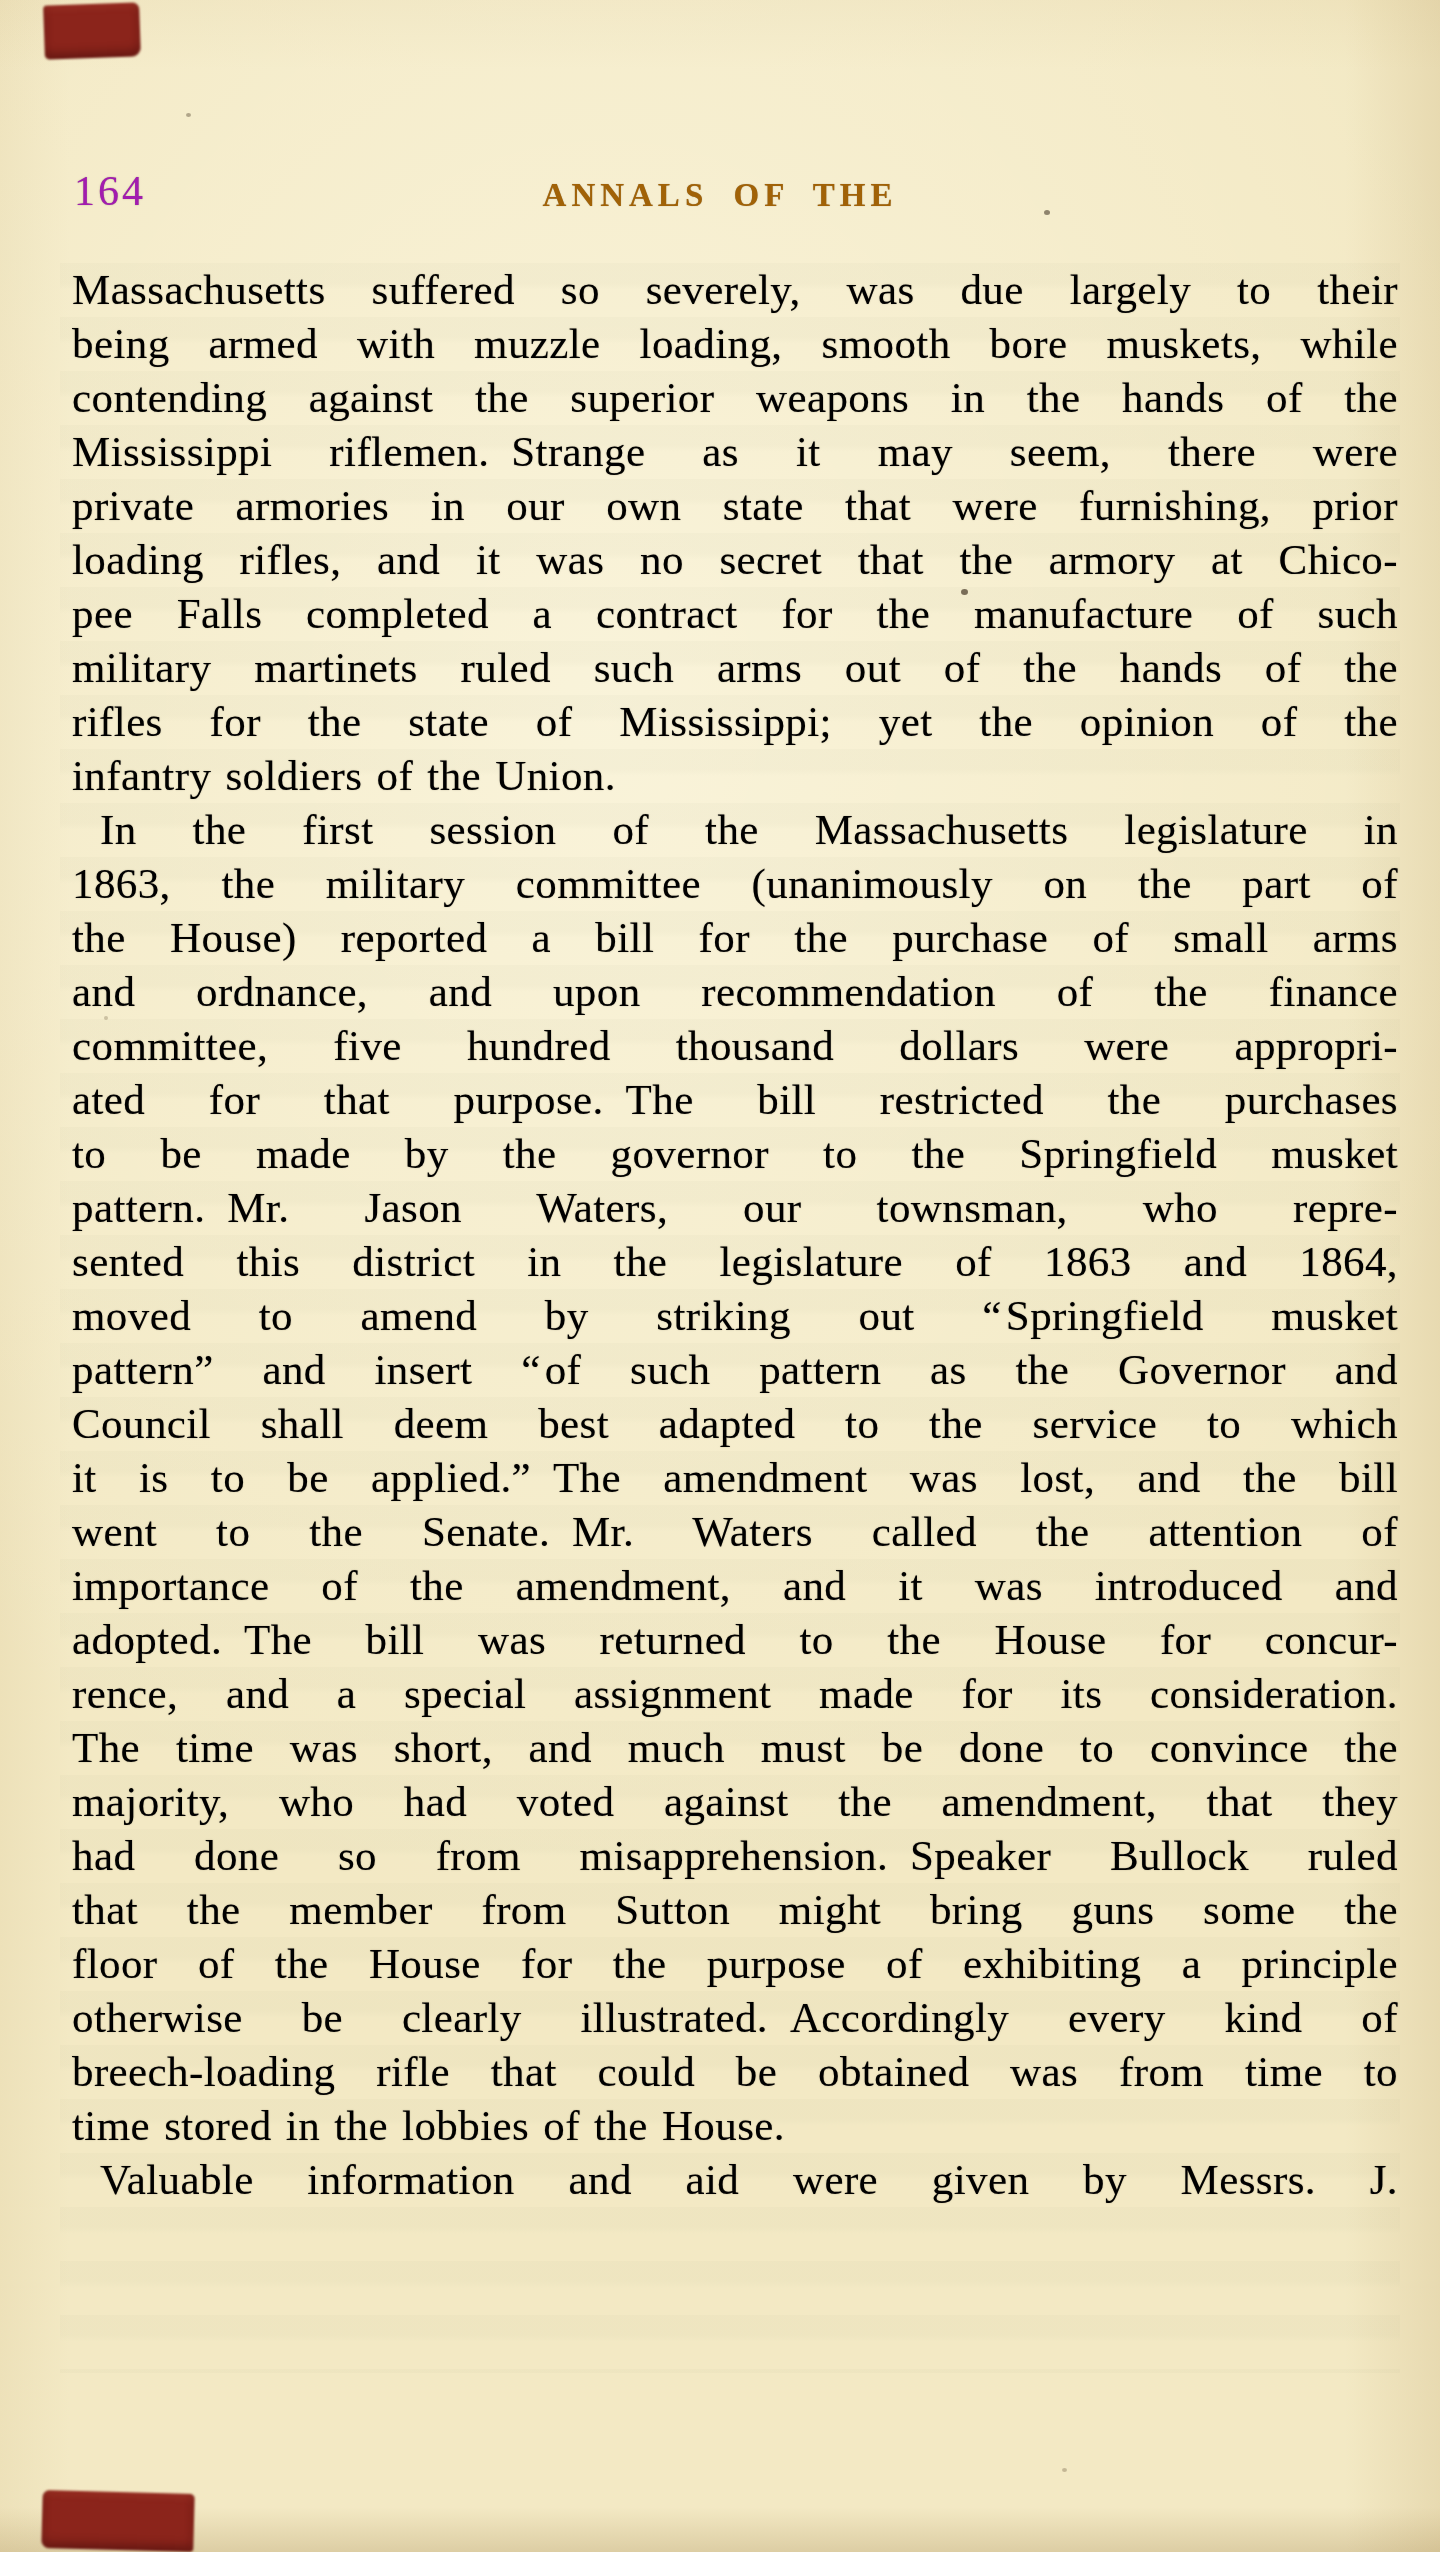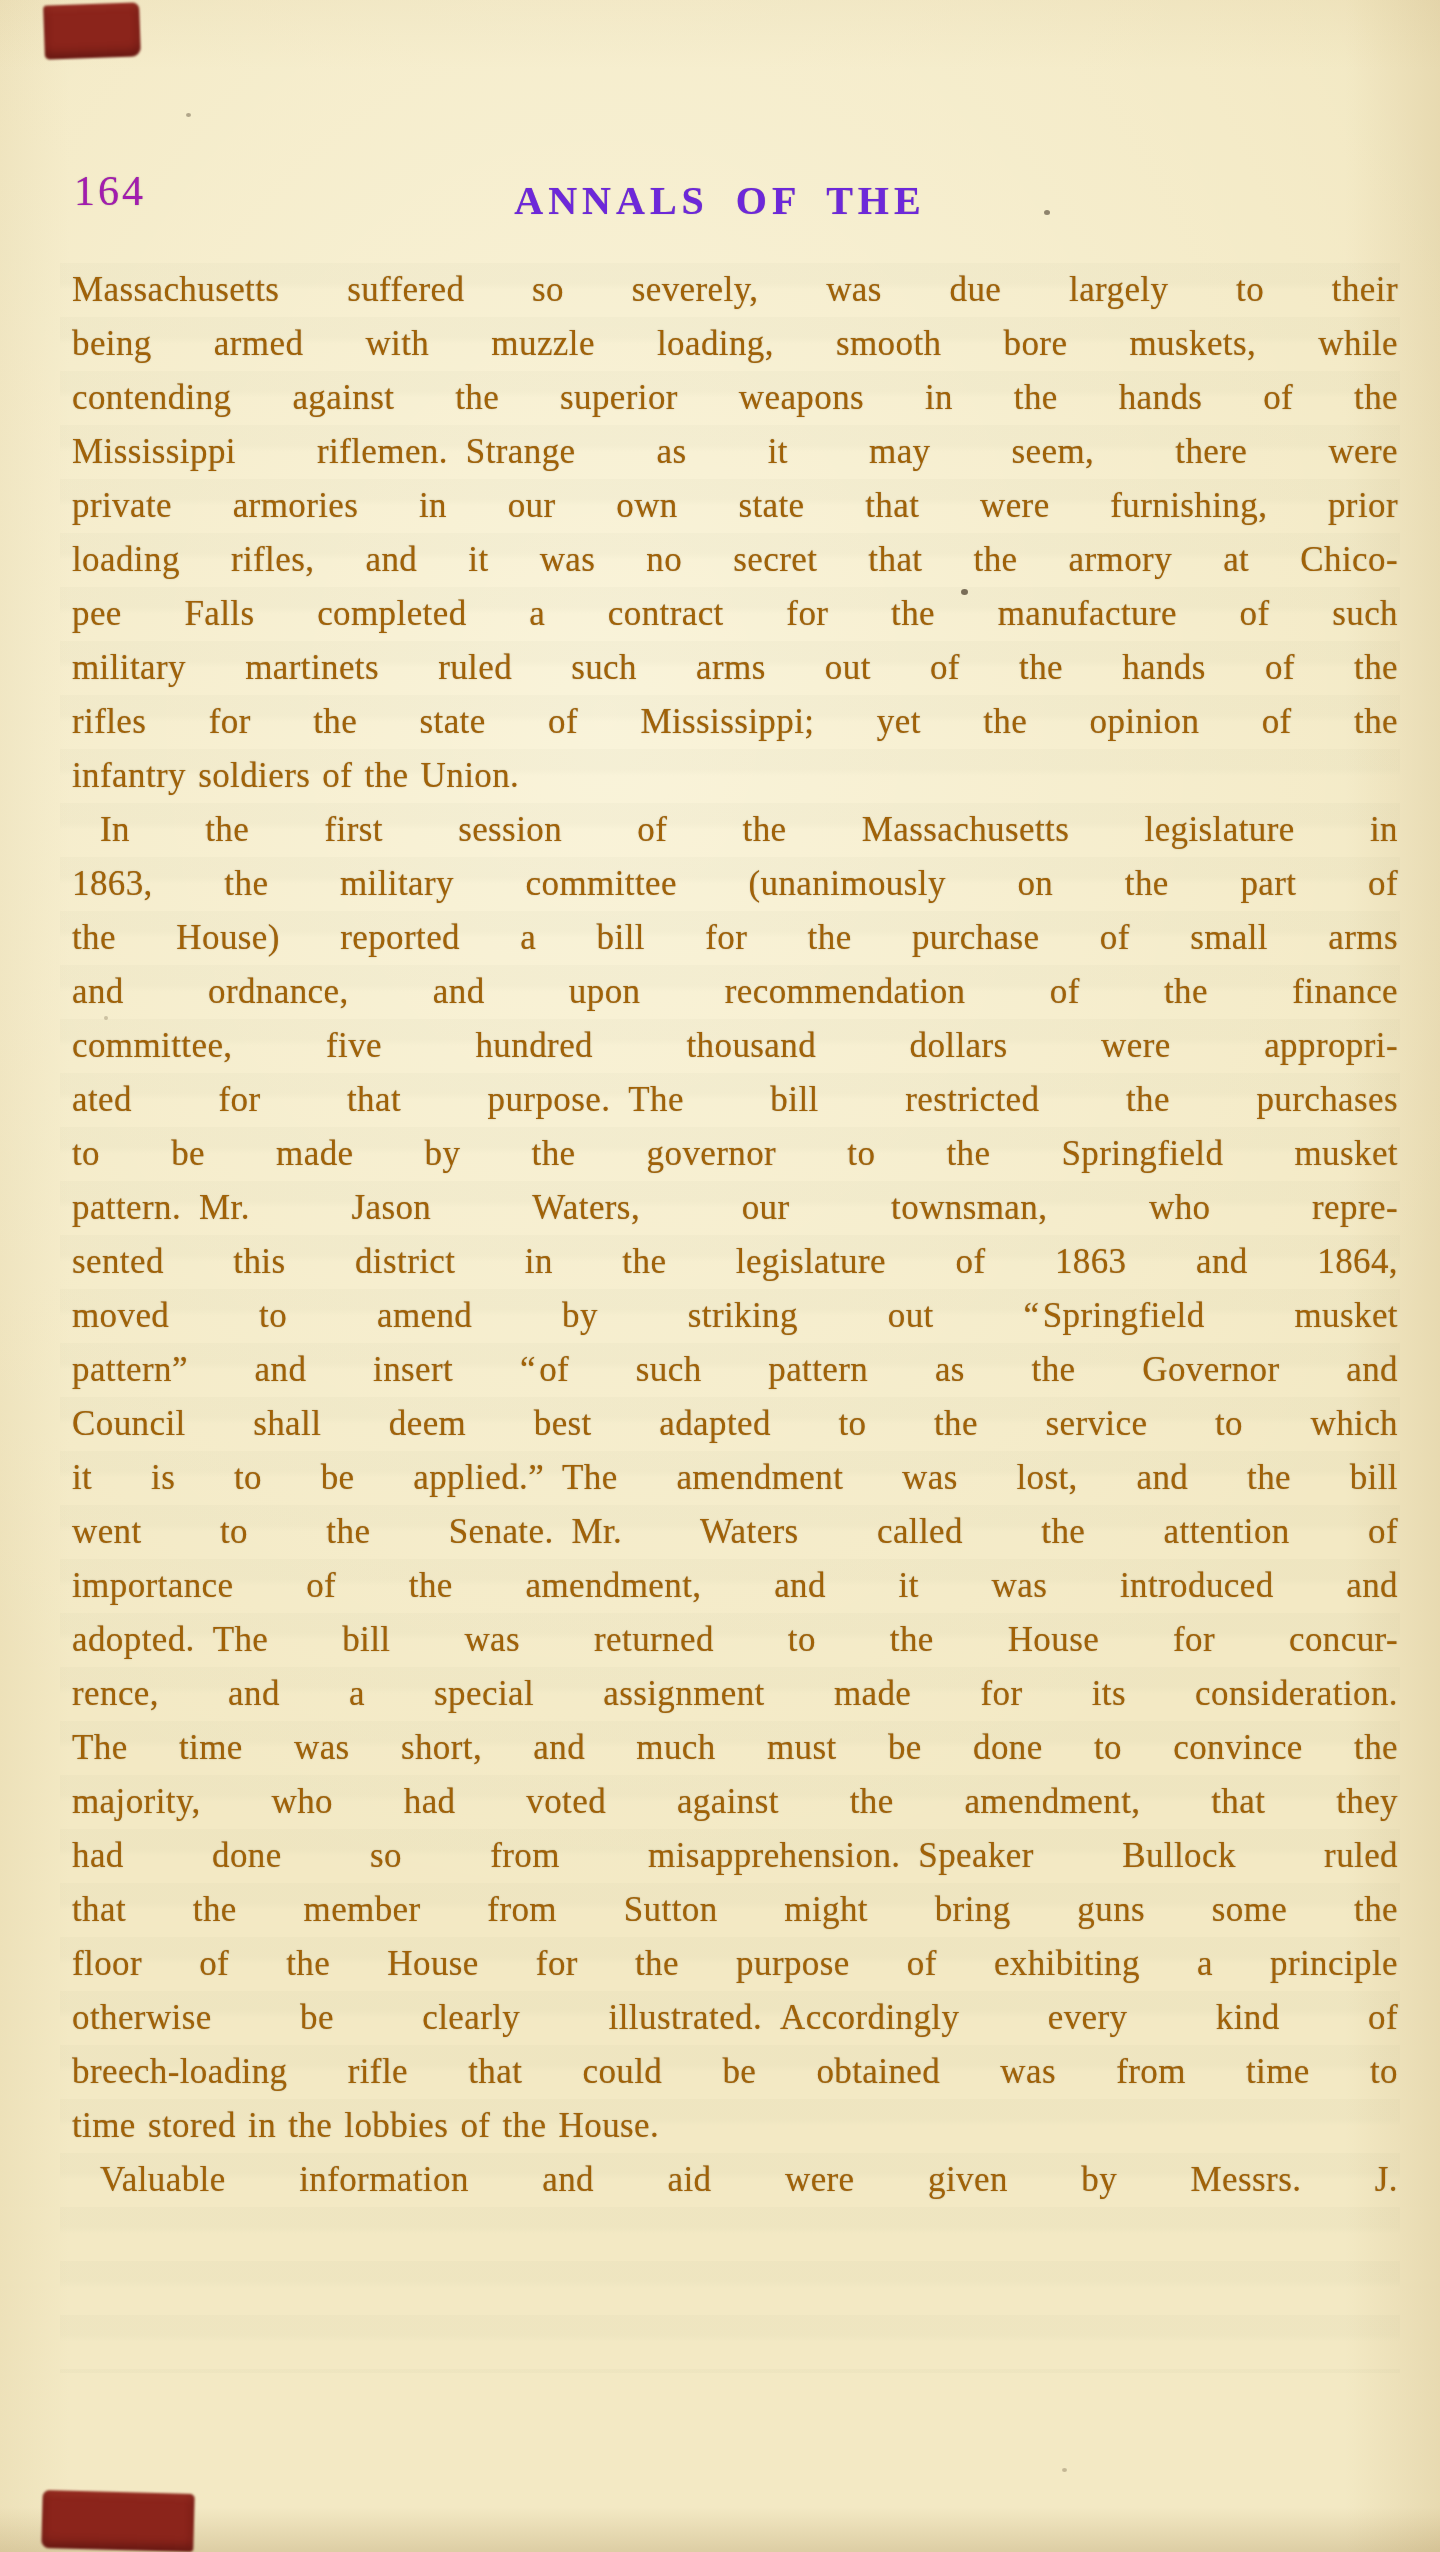--- a/index.html
+++ b/index.html
@@ -28,31 +28,31 @@
       rgba(120,130,95,0) 27px, rgba(120,130,95,0) 54px);
     pointer-events:none;
   }
 
   .page-num {
     position:absolute; left:74px; top:169px;
     font-size:42px; line-height:44px; letter-spacing:3px;
     color:#a21caf; text-shadow:0 0 1.2px rgba(70,60,45,0.5);font-family:Liberation Serif, serif;
   }
   .running-head {
-    position:absolute; left:0; right:0; top:185px;
+    position:absolute; left:0; right:0; top:179px;
     text-align:center;
-    font-size:40px; line-height:32px; font-weight:bold;
+    font-size:33px; line-height:32px; font-weight:bold;
     letter-spacing:5px; word-spacing:12px;
-    color:#6d28d9; text-shadow:0 0 1px rgba(70,60,45,0.45);
+    color:#a16207; text-shadow:0 0 1px rgba(70,60,45,0.45);
   }
 
   .text-block { position:absolute; left:72px; top:263px; width:1326px; }
   .ln {
-    height:54px; line-height:54px; font-size:35px;
-    color:#a16207; letter-spacing:0.4px; word-spacing:3px;
+    height:54px; line-height:54px; font-size:43px;
+    color:#000000; letter-spacing:0.4px; word-spacing:3px;
     text-align:justify; text-align-last:justify;
     text-shadow:0 0 1.2px rgba(72,62,46,0.5);
     white-space:normal;
   }
   .ln.pe { text-align:center; text-align-last:left; }   
   .ln.ps { text-indent:28px; }                         
 
   
   .corner-mark {
     position:absolute; background:#8b241b;

